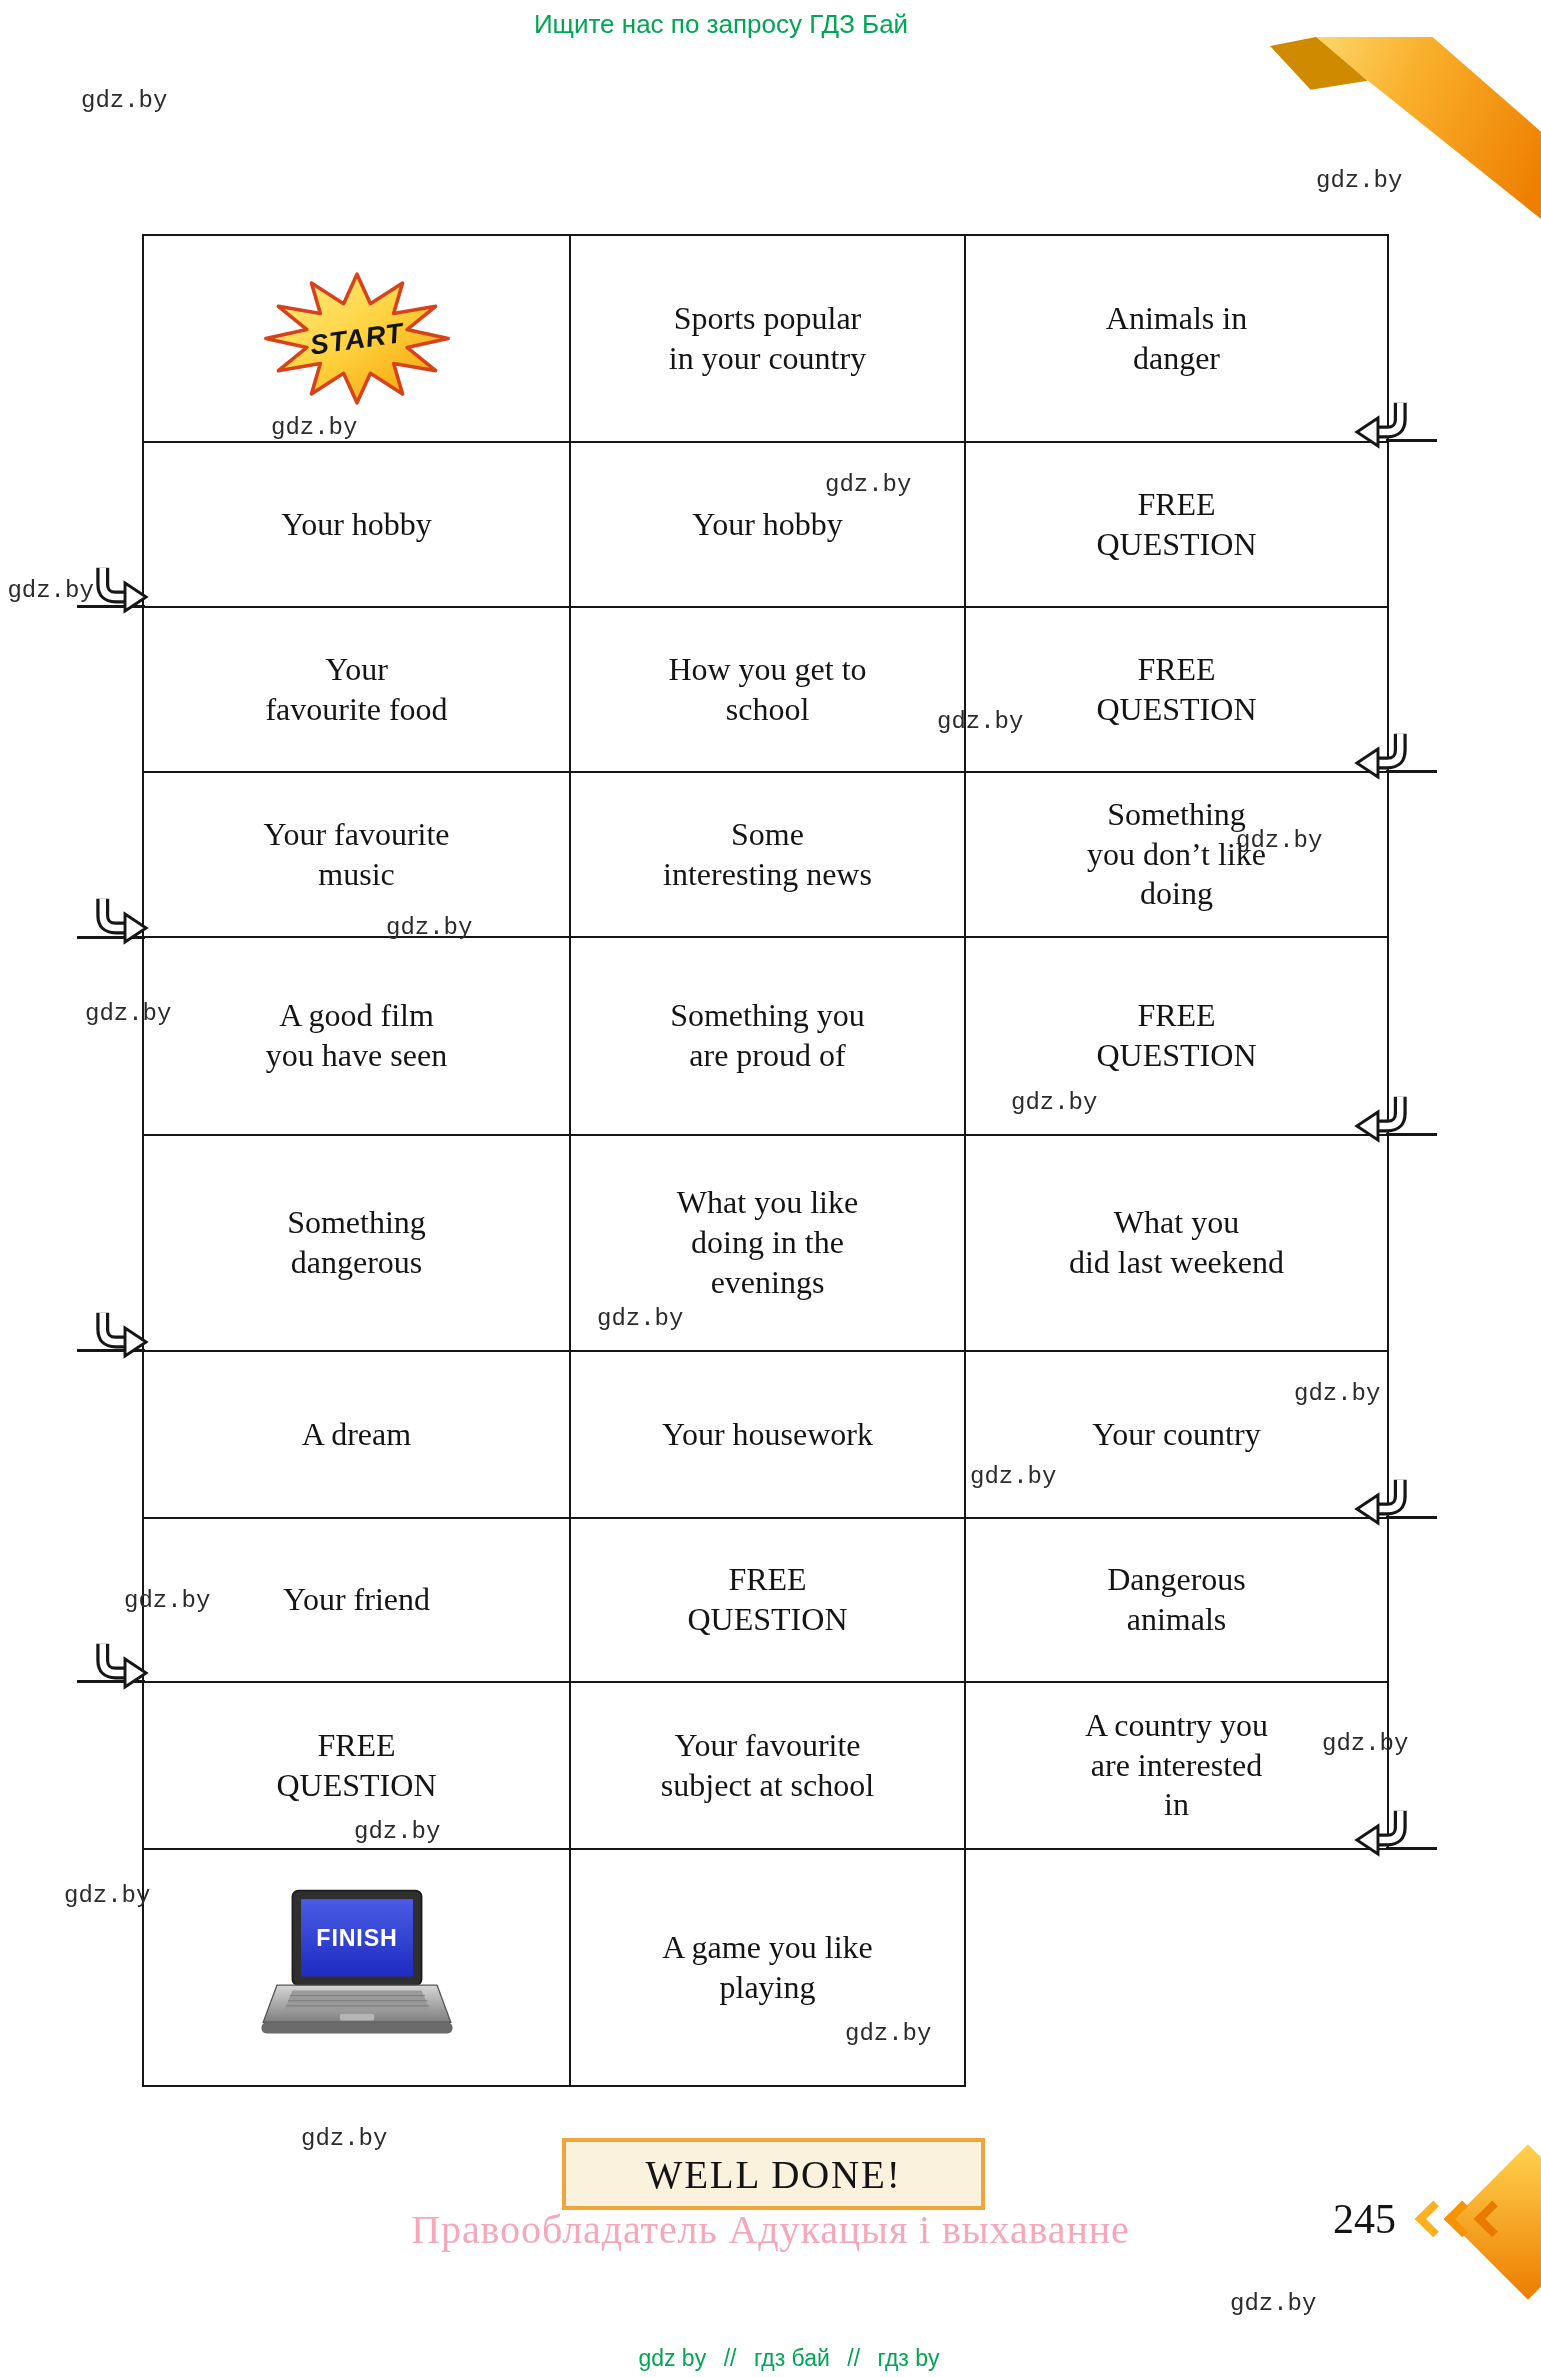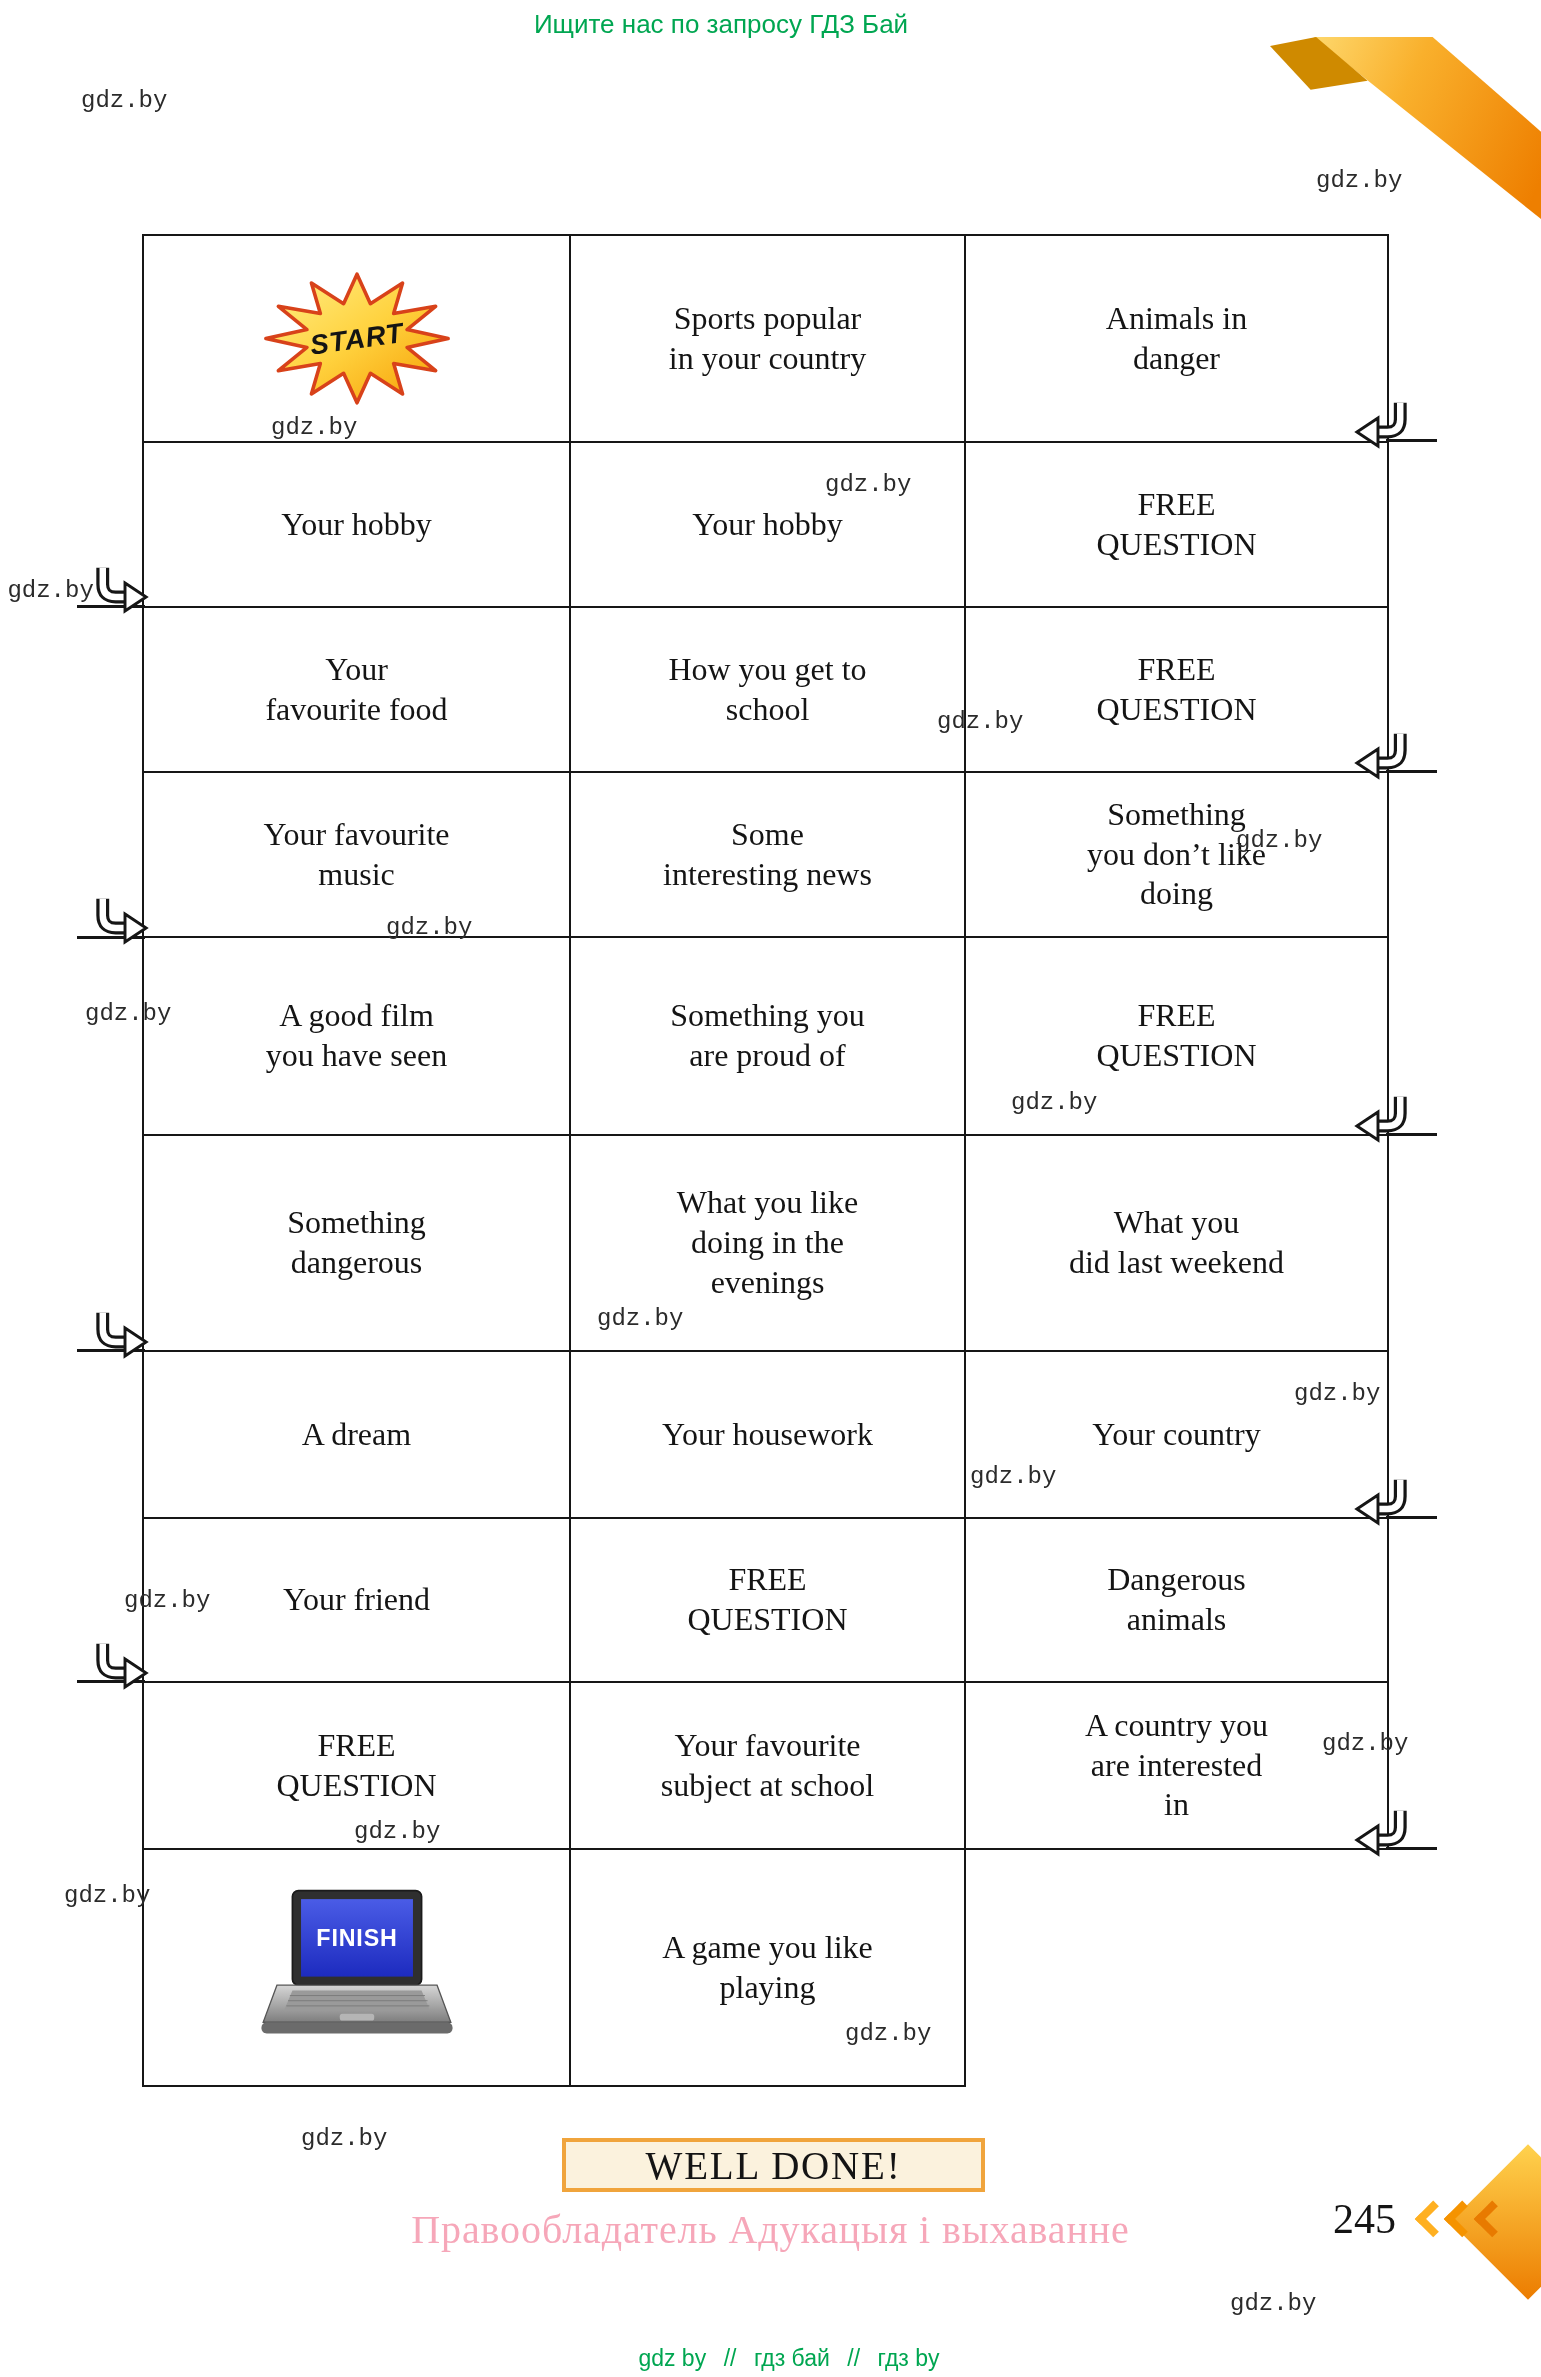--- a/index.html
+++ b/index.html
@@ -40,21 +40,21 @@
     white-space:pre-line; text-align:center; font-size:32px; line-height:1.24; color:#141414;
   }
   .start-img{width:198px; height:143px; display:block;}
   .finish-img{width:198px; height:164px; display:block;}
   
   .edge-line{position:absolute; height:2.8px; background:#161616; z-index:2;}
   .warrow{position:absolute; width:59px; height:54px; z-index:3;}
   .warrow.left{transform:scaleX(-1);}
   
   .well-done{
-    position:absolute; left:562px; top:2138px; width:423px; height:54px; z-index:4;
+    position:absolute; left:562px; top:2138px; width:423px; height:72px; z-index:4;
     border:4.6px solid #f0a43c; background:#fbf2dd; box-sizing:border-box;
     display:flex; align-items:center; justify-content:center; font-size:39px; letter-spacing:1.8px;
   }
   .copyright{
     position:absolute; left:50%; transform:translateX(-50%); top:2206px; z-index:3;
     font-size:40px; letter-spacing:0.9px; color:#f6a7b9; white-space:nowrap;
   }
   .page-number{position:absolute; left:1333px; top:2195px; font-size:42px; color:#141414; z-index:4;}
   .chev{position:absolute; width:18.4px; height:18.4px; border-left:8.3px solid; border-bottom:8.3px solid; transform:rotate(45deg); z-index:4;}
   .chev1{left:1420px; top:2206px; border-color:#ffb021;}

